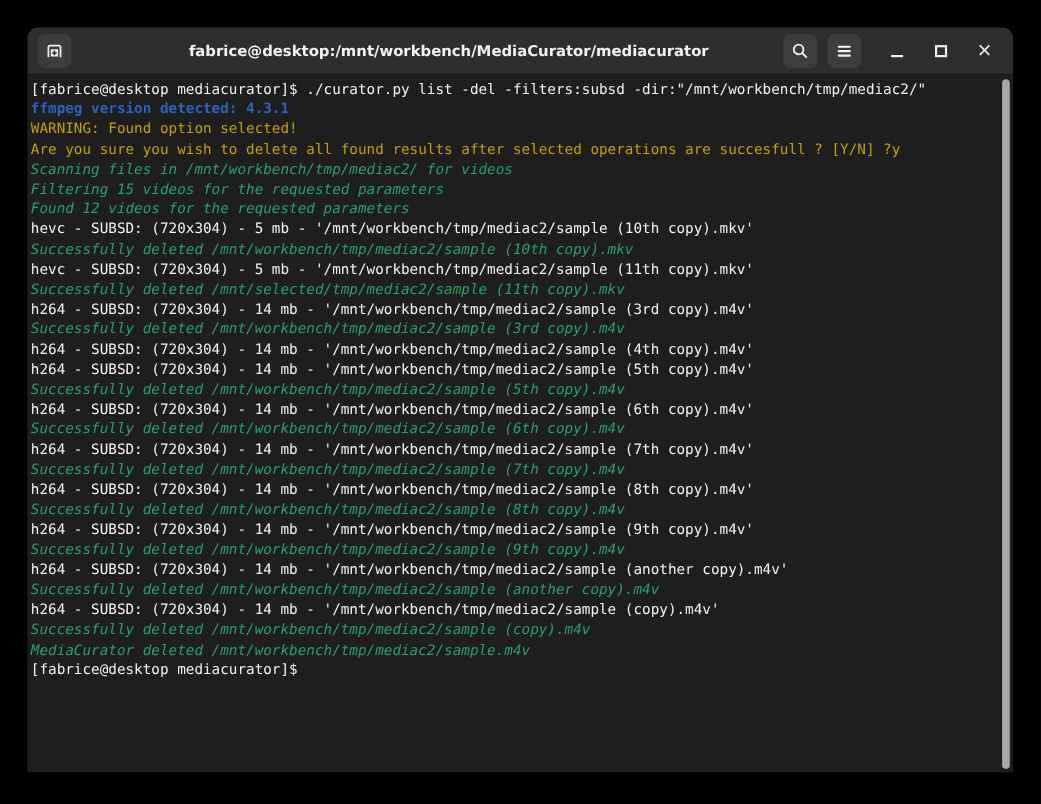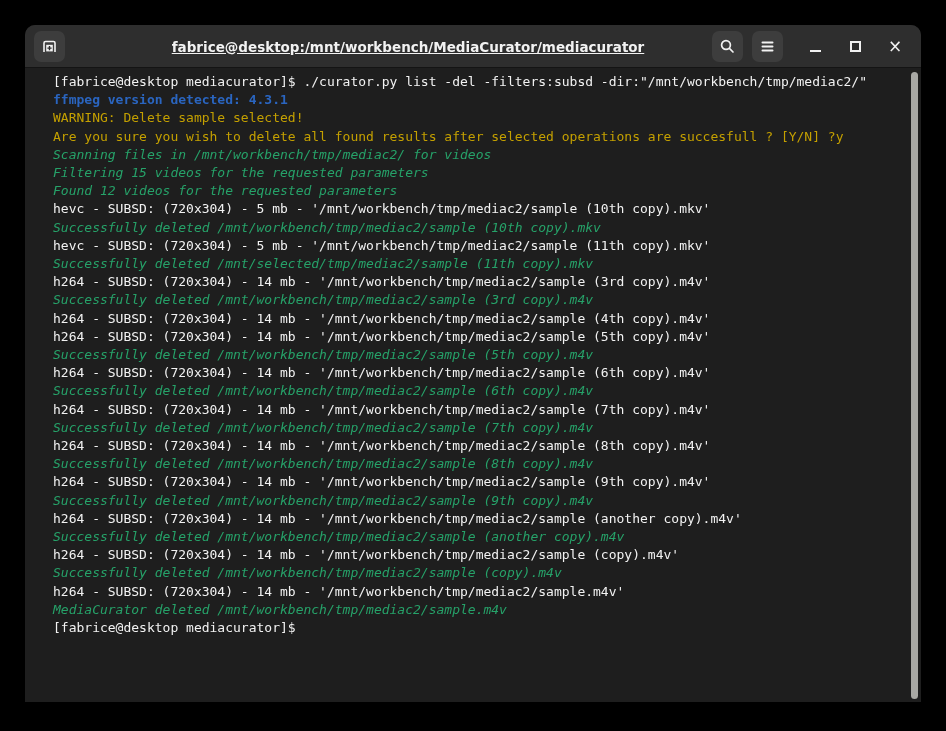--- a/index.html
+++ b/index.html
@@ -55,21 +55,20 @@
     left: 120px; right: 250px;
     top: 0; height: 43px;
     display: flex;
     align-items: center;
     justify-content: center;
     color: var(--text-white);
     font-size: 13.5px;
     font-weight: bold;
     white-space: nowrap;
     overflow: hidden;
-    text-decoration: underline;
   }
   .search-btn { position: absolute; left: 687px; top: 6px; }
   .menu-btn   { position: absolute; left: 727px; top: 6px; }
   .wc-btn {
     position: absolute;
     top: 6px;
     width: 30px; height: 31px;
     background: transparent;
     border: none;
     display: flex;
@@ -85,21 +84,20 @@
   .close-glyph {
     color: var(--text-white);
     font-size: 17px;
     line-height: 1;
     font-family: "DejaVu Sans", sans-serif;
   }
   .screen {
     position: absolute;
     left: 0; top: 44px; right: 0; bottom: 0;
     padding: 4px 14px 0 3px;
-    margin-left: 25px;
   }
   .term-line {
     font-family: "DejaVu Sans Mono", "Liberation Mono", monospace;
     font-size: 13px;
     line-height: 18.2px;
     white-space: pre;
     color: var(--text-white);
   }
   .term-line.white  { color: var(--text-white); }
   .term-line.blue   { color: var(--text-blue); font-weight: bold; }
@@ -165,21 +163,21 @@
     <button class="wc-btn close-btn">
       <span class="close-glyph">×</span>
     </button>
 
   </div>
 
   <div class="screen">
     <div>
         <div class="term-line white">[fabrice@desktop mediacurator]$ ./curator.py list -del -filters:subsd -dir:"/mnt/workbench/tmp/mediac2/"</div>
         <div class="term-line blue">ffmpeg version detected: 4.3.1</div>
-        <div class="term-line yellow">WARNING: Delete sample selected!</div>
+        <div class="term-line yellow">WARNING: Found option selected!</div>
         <div class="term-line yellow">Are you sure you wish to delete all found results after selected operations are succesfull ? [Y/N] ?y</div>
         <div class="term-line green">Scanning files in /mnt/workbench/tmp/mediac2/ for videos</div>
         <div class="term-line green">Filtering 15 videos for the requested parameters</div>
         <div class="term-line green">Found 12 videos for the requested parameters</div>
         <div class="term-line white">hevc - SUBSD: (720x304) - 5 mb - '/mnt/workbench/tmp/mediac2/sample (10th copy).mkv'</div>
         <div class="term-line green">Successfully deleted /mnt/workbench/tmp/mediac2/sample (10th copy).mkv</div>
         <div class="term-line white">hevc - SUBSD: (720x304) - 5 mb - '/mnt/workbench/tmp/mediac2/sample (11th copy).mkv'</div>
         <div class="term-line green">Successfully deleted /mnt/selected/tmp/mediac2/sample (11th copy).mkv</div>
         <div class="term-line white">h264 - SUBSD: (720x304) - 14 mb - '/mnt/workbench/tmp/mediac2/sample (3rd copy).m4v'</div>
         <div class="term-line green">Successfully deleted /mnt/workbench/tmp/mediac2/sample (3rd copy).m4v</div>
@@ -191,21 +189,20 @@
         <div class="term-line white">h264 - SUBSD: (720x304) - 14 mb - '/mnt/workbench/tmp/mediac2/sample (7th copy).m4v'</div>
         <div class="term-line green">Successfully deleted /mnt/workbench/tmp/mediac2/sample (7th copy).m4v</div>
         <div class="term-line white">h264 - SUBSD: (720x304) - 14 mb - '/mnt/workbench/tmp/mediac2/sample (8th copy).m4v'</div>
         <div class="term-line green">Successfully deleted /mnt/workbench/tmp/mediac2/sample (8th copy).m4v</div>
         <div class="term-line white">h264 - SUBSD: (720x304) - 14 mb - '/mnt/workbench/tmp/mediac2/sample (9th copy).m4v'</div>
         <div class="term-line green">Successfully deleted /mnt/workbench/tmp/mediac2/sample (9th copy).m4v</div>
         <div class="term-line white">h264 - SUBSD: (720x304) - 14 mb - '/mnt/workbench/tmp/mediac2/sample (another copy).m4v'</div>
         <div class="term-line green">Successfully deleted /mnt/workbench/tmp/mediac2/sample (another copy).m4v</div>
         <div class="term-line white">h264 - SUBSD: (720x304) - 14 mb - '/mnt/workbench/tmp/mediac2/sample (copy).m4v'</div>
         <div class="term-line green">Successfully deleted /mnt/workbench/tmp/mediac2/sample (copy).m4v</div>
-        <div class="term-line white">h264 - SUBSD: (720x304) - 14 mb - '/mnt/workbench/tmp/mediac2/sample.m4v'</div>
         <div class="term-line green">MediaCurator deleted /mnt/workbench/tmp/mediac2/sample.m4v</div>
         <div class="term-line white">[fabrice@desktop mediacurator]$</div>
       </div>
   </div>
 
   <div class="scrollbar">
     <div class="scrollbar-thumb"></div>
   </div>
 
 </div>

